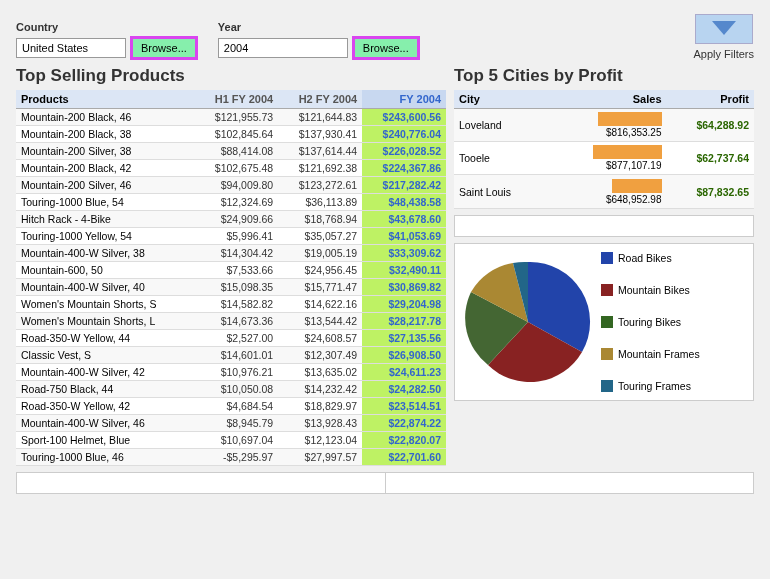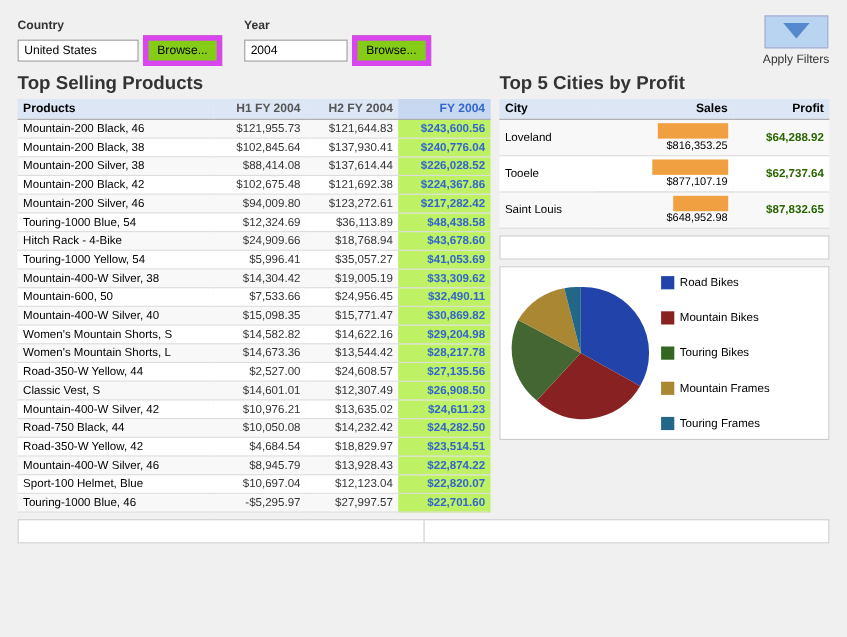--- a/index.html
+++ b/index.html
@@ -6,21 +6,21 @@
     body { font-family: Arial, sans-serif; font-size: 11px; background: #f0f0f0; width: 770px; height: 579px; overflow: hidden; }
     
     .main-container { background: #f0f0f0; padding: 8px; width: 770px; }
     
     
     .filters-row { display: flex; align-items: flex-end; padding: 6px 8px 6px 8px; gap: 20px; }
     .filter-group { display: flex; flex-direction: column; gap: 3px; }
     .filter-label { font-size: 11px; font-weight: bold; color: #333; }
     .filter-input-row { display: flex; align-items: center; gap: 4px; }
     .filter-input { border: 1px solid #999; padding: 3px 5px; font-size: 11px; width: 110px; background: white; }
-    .browse-btn { border: 5px solid #d946ef; background: #84cc16; padding: 3px 8px; font-size: 11px; cursor: pointer; }
+    .browse-btn { border: 3px solid #d946ef; background: #86efac; padding: 3px 8px; font-size: 11px; cursor: pointer; }
     .apply-btn { display: flex; flex-direction: column; align-items: center; margin-left: auto; }
     .apply-btn-inner { background: #b8d4f0; border: 1px solid #aac; padding: 6px 16px; cursor: pointer; display: flex; flex-direction: column; align-items: center; gap: 2px; }
     .arrow-down { width: 0; height: 0; border-left: 12px solid transparent; border-right: 12px solid transparent; border-top: 14px solid #5588cc; margin-bottom: 2px; }
     .apply-text { font-size: 11px; color: #333; margin-top: 4px; }
     
     
     .content-row { display: flex; gap: 8px; padding: 0 8px; }
     
     
     .left-panel { flex: 1; min-width: 420px; }
@@ -62,21 +62,21 @@
     .legend { display: flex; flex-direction: column; gap: 20px; }
     .legend-item { display: flex; align-items: center; gap: 5px; font-size: 10.5px; }
     .legend-color { width: 12px; height: 12px; flex-shrink: 0; }
     
     
     .footer-bar { margin: 6px 8px 0; height: 22px; background: white; border: 1px solid #ccc; display: flex; }
     .footer-left { flex: 1; border-right: 1px solid #ccc; }
     .footer-right { flex: 1; }
     
     
-    .filter-year-input { border: 1px solid #999; padding: 3px 5px; font-size: 11px; width: 94px; background: white; }
+    .filter-year-input { border: 1px solid #999; padding: 3px 5px; font-size: 11px; width: 130px; background: white; }
   </style>
 </head>
 <body>
 
 <div class="main-container">
 
   <div class="filters-row">
     <div class="filter-group">
       <label class="filter-label">Country</label>
       <div class="filter-input-row">

